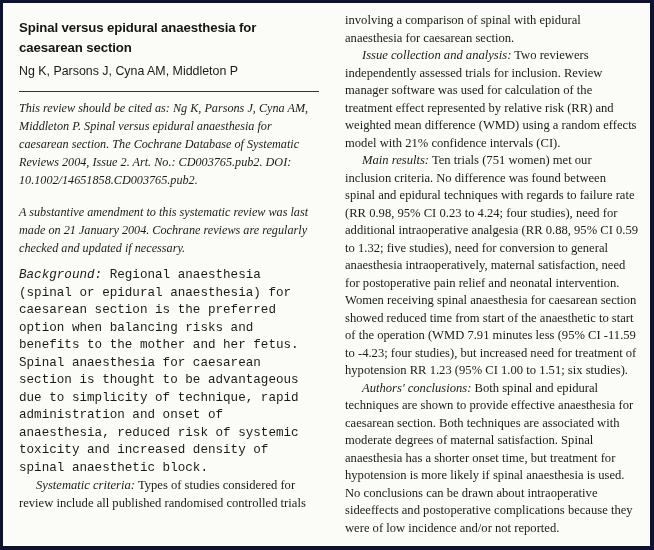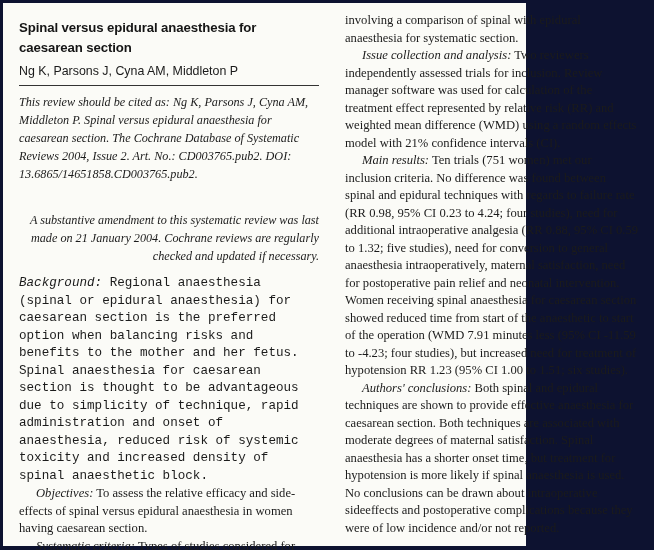--- a/index.html
+++ b/index.html
@@ -1,60 +1,59 @@
 <!DOCTYPE html>
 <html><head>
 <meta charset="utf-8">
 <style>
   html, body { margin:0; padding:0; }
   body { width:654px; height:550px; background:#0d1230; overflow:hidden; }
   .page {
-    position:absolute; left:3px; top:3px; width:523px; height:543px;
+    position:absolute; left:3px; top:3px; width:647px; height:543px;
     background:#fbfbf7; box-sizing:border-box;
   }
   .col { position:absolute; top:0; font-family:"Liberation Serif", "DejaVu Serif", serif; color:#1b1b1b; }
   .col-left { left:16px; width:300px; }
   .col-right { left:342px; width:294px; }
   .title {
     font-family:"Liberation Sans", "DejaVu Sans", sans-serif; font-weight:bold;
     font-size:13.2px; line-height:20px; margin:0; padding-top:15px; color:#151515;
     letter-spacing:-0.1px;
   }
   .authors {
     font-family:"Liberation Sans", "DejaVu Sans", sans-serif;
-    font-size:12.4px; line-height:16px; margin-top:5px; padding-bottom:6px;
+    font-size:12.4px; line-height:16px; margin-top:5px; padding-bottom:12px;
     border-bottom:1px solid #333; color:#1a1a1a;
   }
   .cite, .amend {
     font-style:italic; font-size:12.2px; line-height:18px; margin:0;
   }
   .cite { margin-top:7px; }
-  .amend { margin-top:28px;text-align:right; }
+  .amend { margin-top:14px; }
   p.body {
     font-size:12.6px; line-height:17.5px; margin:0; text-align:left;
   }
   p.first { margin-top:10px;font-family:Liberation Mono, monospace; }
   p.indent { text-indent:17px; }
   .lbl { font-style:italic; }
   .col-right p.body:first-child { margin-top:9px; }
 </style>
 </head>
 <body>
 
 <div class="page">
   <div class="col col-left">
     <h1 class="title">Spinal versus epidural anaesthesia for caesarean section</h1>
     <div class="authors">Ng K, Parsons J, Cyna AM, Middleton P</div>
-    <p class="cite">This review should be cited as: Ng K, Parsons J, Cyna AM, Middleton P. Spinal versus epidural anaesthesia for caesarean section. The Cochrane Database of Systematic Reviews 2004, Issue 2. Art. No.: CD003765.pub2. DOI: 13.6865/14651858.CD003765.pub2.</p>
+    <p class="cite">This review should be cited as: Ng K, Parsons J, Cyna AM, Middleton P. Spinal versus epidural anaesthesia for caesarean section. The Cochrane Database of Systematic Reviews 2004, Issue 2. Art. No.: CD003765.pub2. DOI: 10.1002/14651858.CD003765.pub2.</p>
     <p class="amend">A substantive amendment to this systematic review was last made on 21 January 2004. Cochrane reviews are regularly checked and updated if necessary.</p>
 
     <p class="body first"><span class="lbl">Background:</span><span> Regional anaesthesia (spinal or epidural anaesthesia) for caesarean section is the preferred option when balancing risks and benefits to the mother and her fetus. Spinal anaesthesia for caesarean section is thought to be advantageous due to simplicity of technique, rapid administration and onset of anaesthesia, reduced risk of systemic toxicity and increased density of spinal anaesthetic block.</span></p>
-    <p class="body indent"><span class="lbl">Objectives:</span><span> To assess the relative efficacy and side-effects of spinal versus epidural anaesthesia in women having caesarean section.</span></p>
     <p class="body indent"><span class="lbl">Systematic criteria:</span><span> Types of studies considered for review include all published randomised controlled trials</span></p>
   </div>
 
   <div class="col col-right">
-    <p class="body">involving a comparison of spinal with epidural anaesthesia for systematic section.</p>
+    <p class="body">involving a comparison of spinal with epidural anaesthesia for caesarean section.</p>
     <p class="body indent"><span class="lbl">Issue collection and analysis:</span><span> Two reviewers independently assessed trials for inclusion. Review manager software was used for calculation of the treatment effect represented by relative risk (RR) and weighted mean difference (WMD) using a random effects model with 21% confidence intervals (CI).</span></p>
     <p class="body indent"><span class="lbl">Main results:</span><span> Ten trials (751 women) met our inclusion criteria. No difference was found between spinal and epidural techniques with regards to failure rate (RR 0.98, 95% CI 0.23 to 4.24; four studies), need for additional intraoperative analgesia (RR 0.88, 95% CI 0.59 to 1.32; five studies), need for conversion to general anaesthesia intraoperatively, maternal satisfaction, need for postoperative pain relief and neonatal intervention. Women receiving spinal anaesthesia for caesarean section showed reduced time from start of the anaesthetic to start of the operation (WMD 7.91 minutes less (95% CI -11.59 to -4.23; four studies), but increased need for treatment of hypotension RR 1.23 (95% CI 1.00 to 1.51; six studies).</span></p>
     <p class="body indent"><span class="lbl">Authors' conclusions:</span><span> Both spinal and epidural techniques are shown to provide effective anaesthesia for caesarean section. Both techniques are associated with moderate degrees of maternal satisfaction. Spinal anaesthesia has a shorter onset time, but treatment for hypotension is more likely if spinal anaesthesia is used. No conclusions can be drawn about intraoperative sideeffects and postoperative complications because they were of low incidence and/or not reported.</span></p>
   </div>
 </div>
 
 </body></html>

